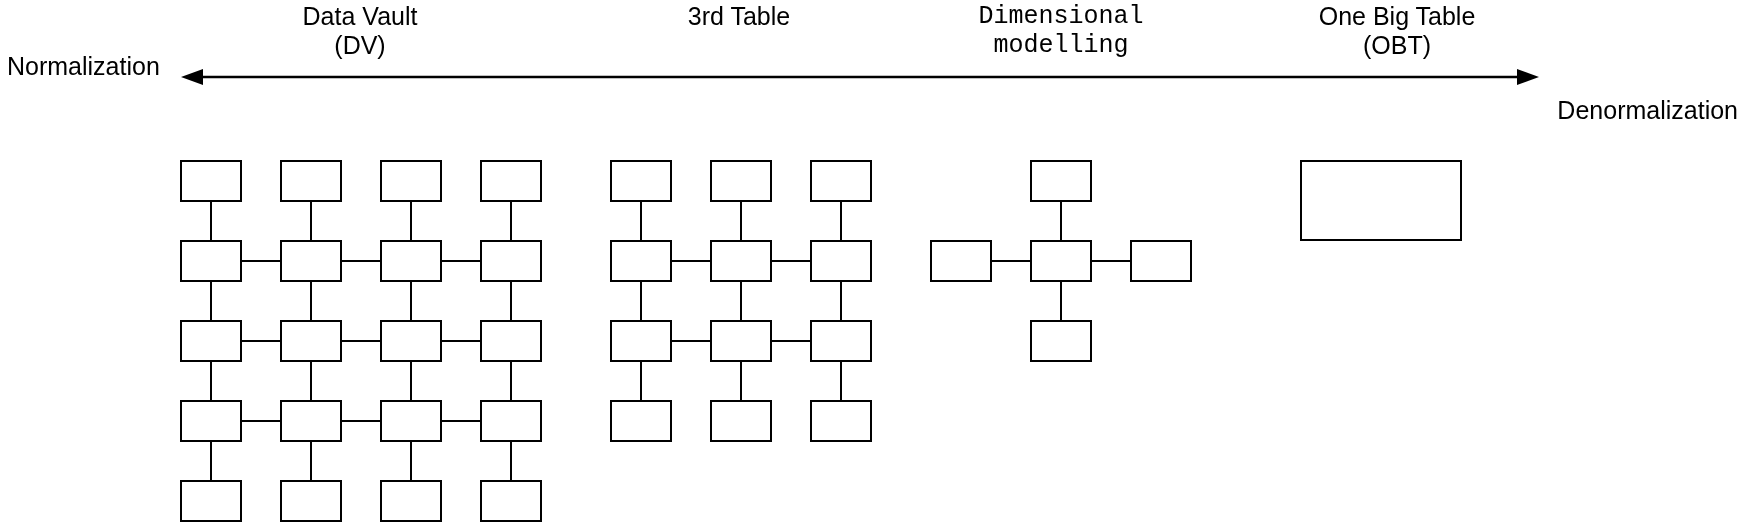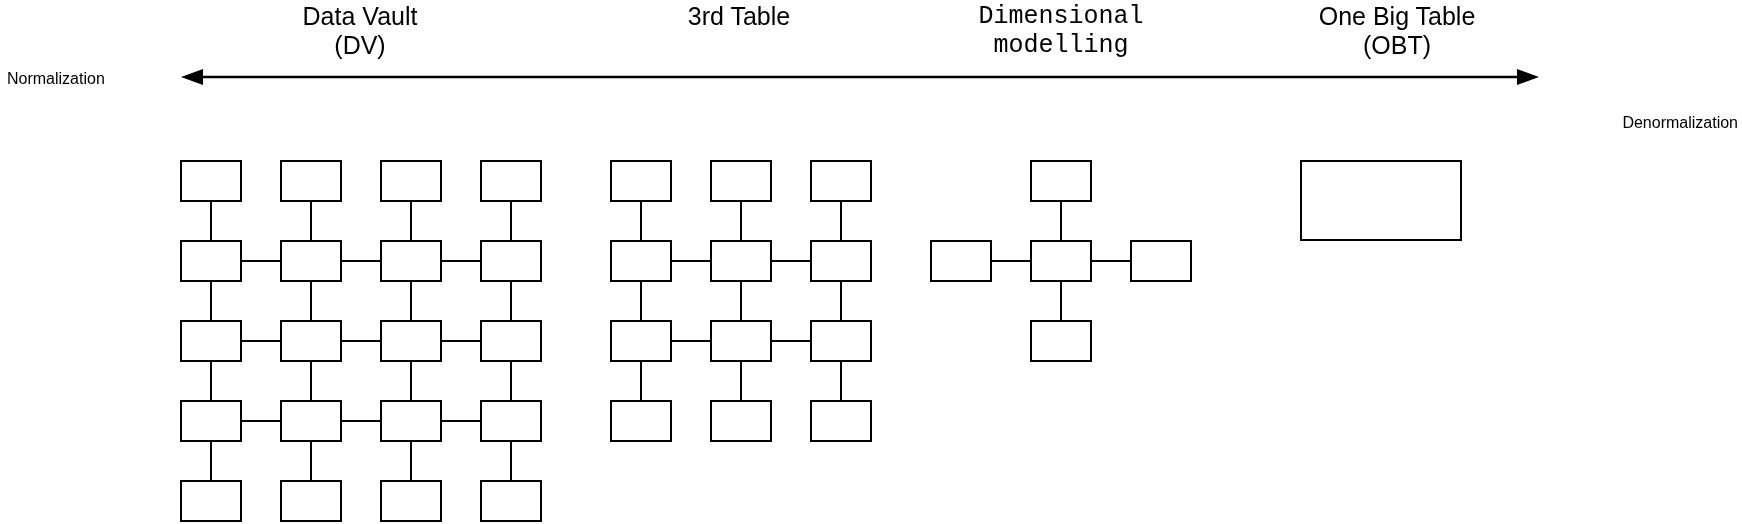--- a/index.html
+++ b/index.html
@@ -7,22 +7,22 @@
     position: relative;
     width: 1742px;
     height: 524px;
     background: #ffffff;
     color: #000000;
     font-family: "Liberation Sans", sans-serif;
     overflow: hidden;
   }
   .axis-label {
     position: absolute;
-    top: 64px;
-    font-size: 16px;
+    top: 52px;
+    font-size: 25px;
     line-height: 29px;
     white-space: nowrap;
   }
   .axis-label.left  { left: 7px; }
   .axis-label.right { right: 4px; margin-top: 44px; }
   .method-label {
     position: absolute;
     top: 2px;
     transform: translateX(-50%);
     text-align: center;

